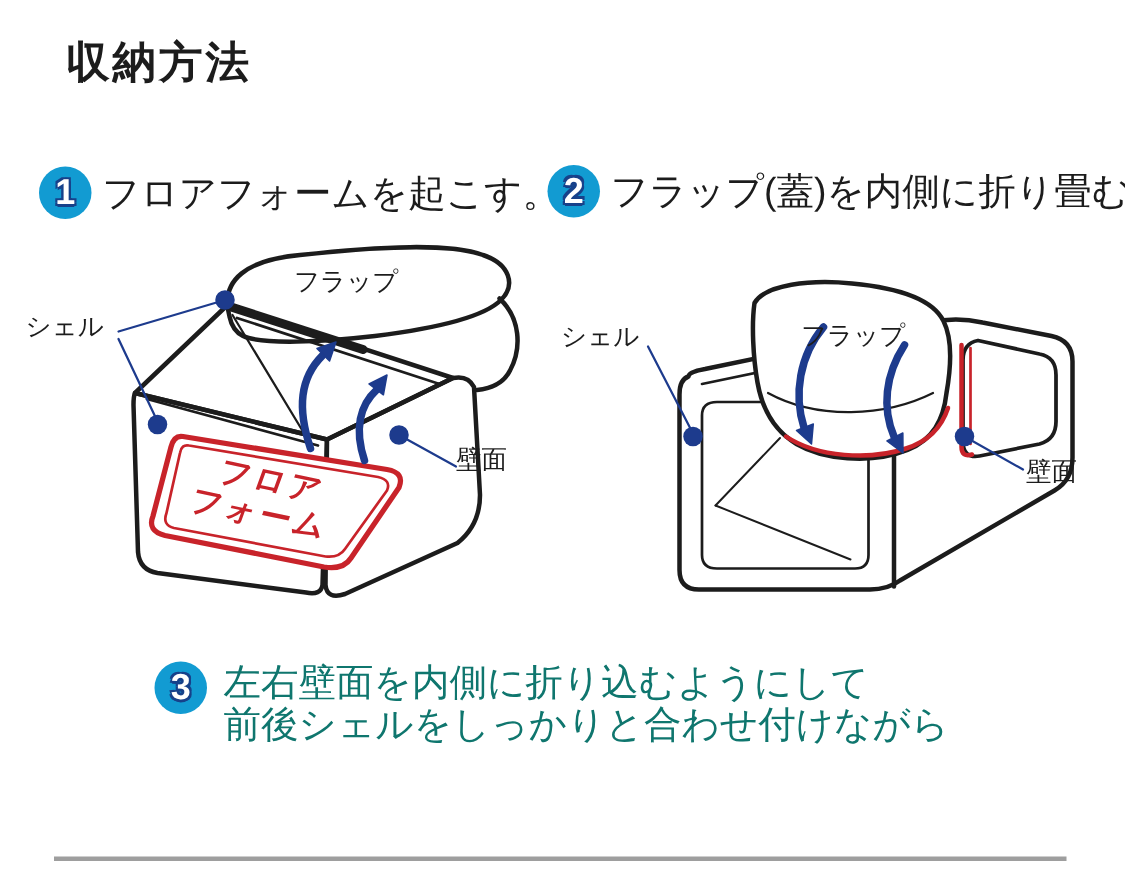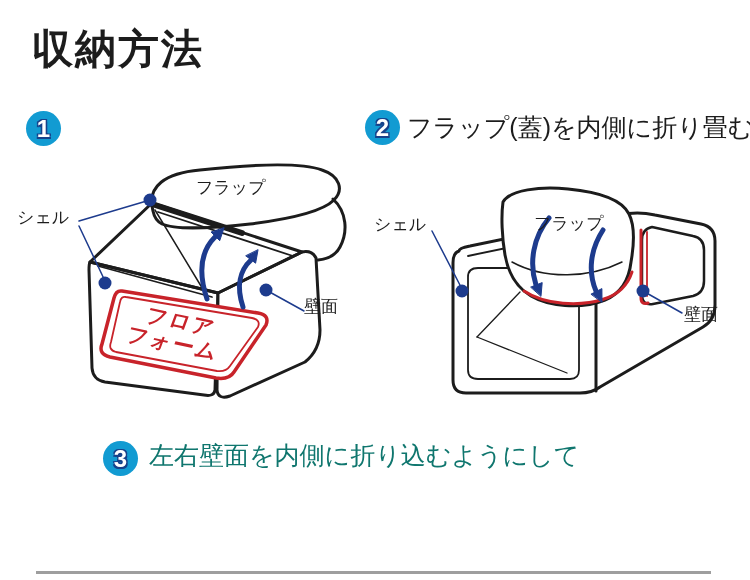--- a/index.html
+++ b/index.html
@@ -1,19 +1,19 @@
 <!DOCTYPE html>
 <html><head>
 <meta charset="utf-8">
 <style>
   html,body{margin:0;padding:0;}
   body{font-family:"Liberation Sans","DejaVu Sans",sans-serif;background:#fff;}
   .canvas{position:relative;width:750px;height:580px;background:#ffffff;overflow:hidden;}
 
-  .page-title{position:absolute;left:32px;top:22px;margin:0;font-size:41px;font-weight:800;
+  .page-title{position:absolute;left:44px;top:22px;margin:0;font-size:29px;font-weight:800;
     color:#1c1c1c;letter-spacing:2px;}
 
   .step-header{position:absolute;display:flex;align-items:center;gap:7px;}
   .step-header.s1{left:26px;top:111px;}
   .step-header.s2{left:365px;top:110px;}
   .num-circle{display:flex;align-items:center;justify-content:center;width:35px;height:35px;
     border-radius:50%;background:#129bd2;color:#ffffff;font-weight:bold;font-size:24px;flex:0 0 auto;
     text-shadow:-1.5px -1.5px 0 #17418a,1.5px -1.5px 0 #17418a,-1.5px 1.5px 0 #17418a,1.5px 1.5px 0 #17418a,0 2px 0 #17418a;}
   .step-text{font-size:25px;color:#1c1c1c;white-space:nowrap;}
 
@@ -38,20 +38,21 @@
 </style>
 </head>
 <body>
 
 <div class="canvas">
 
   <h1 class="page-title">収納方法</h1>
 
   <div class="step-header s1">
     <span class="num-circle">1</span>
+    <span class="step-text">フロアフォームを起こす。</span>
   </div>
 
   <div class="step-header s2">
     <span class="num-circle">2</span>
     <span class="step-text">フラップ(蓋)を内側に折り畳む。</span>
   </div>
 
   <svg class="art" width="750" height="580" viewBox="0 0 750 580">
     <g fill="none" stroke-linecap="round" stroke-linejoin="round">
 
@@ -137,17 +138,18 @@
   </div>
 
   <span class="dlabel lbl-shell-r">シェル</span>
   <span class="dlabel lbl-flap-r">フラップ</span>
   <span class="dlabel lbl-wall-r">壁面</span>
 
   <div class="step3">
     <span class="num-circle">3</span>
     <div class="lines">
       <div>左右壁面を内側に折り込むようにして</div>
+      <div>前後シェルをしっかりと合わせ付けながら</div>
     </div>
   </div>
 
   <div class="bottom-rule"></div>
 </div>
 
 </body></html>

